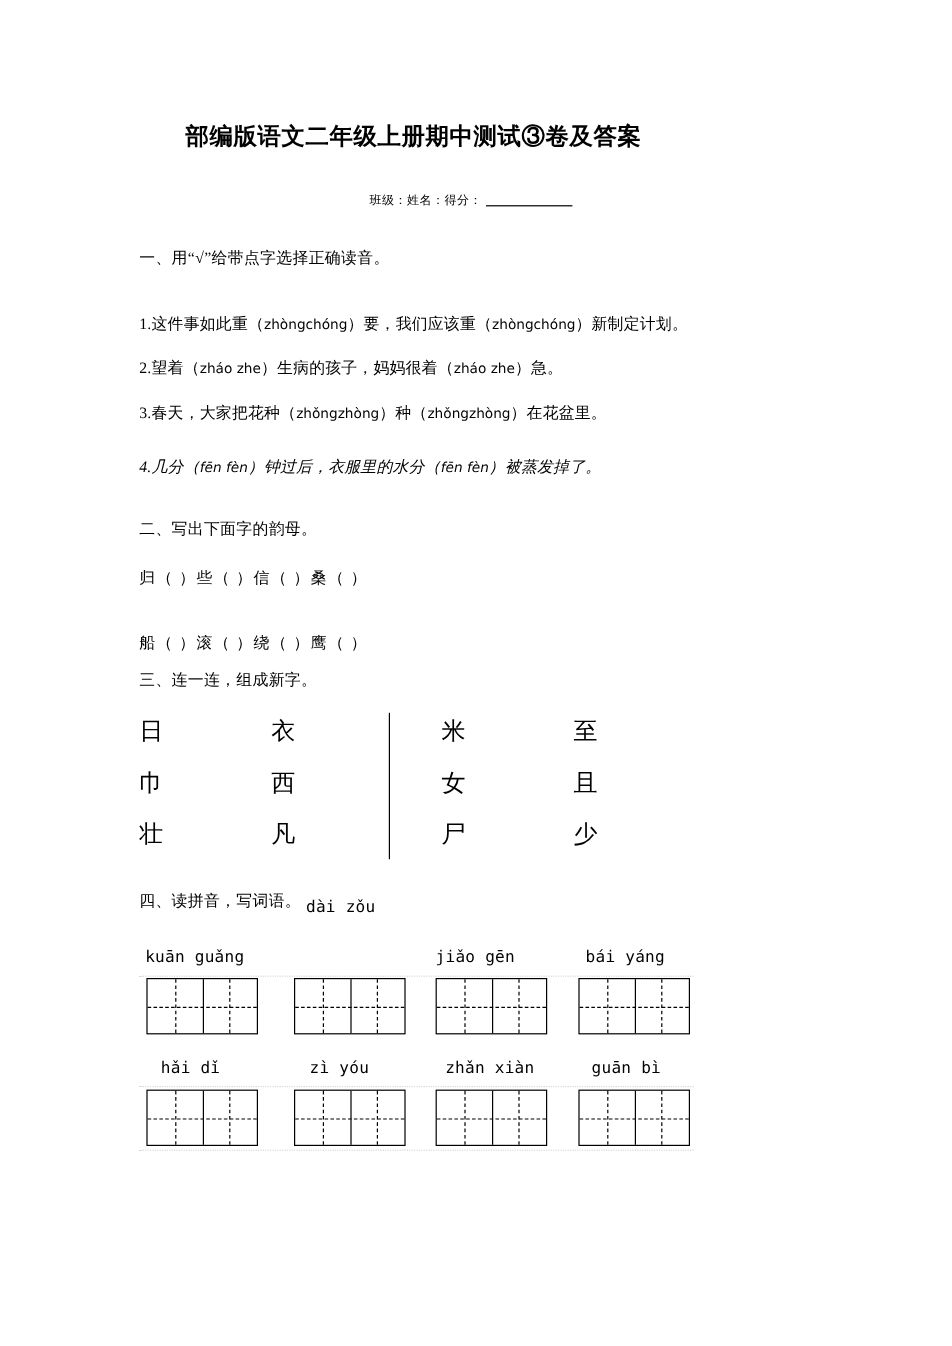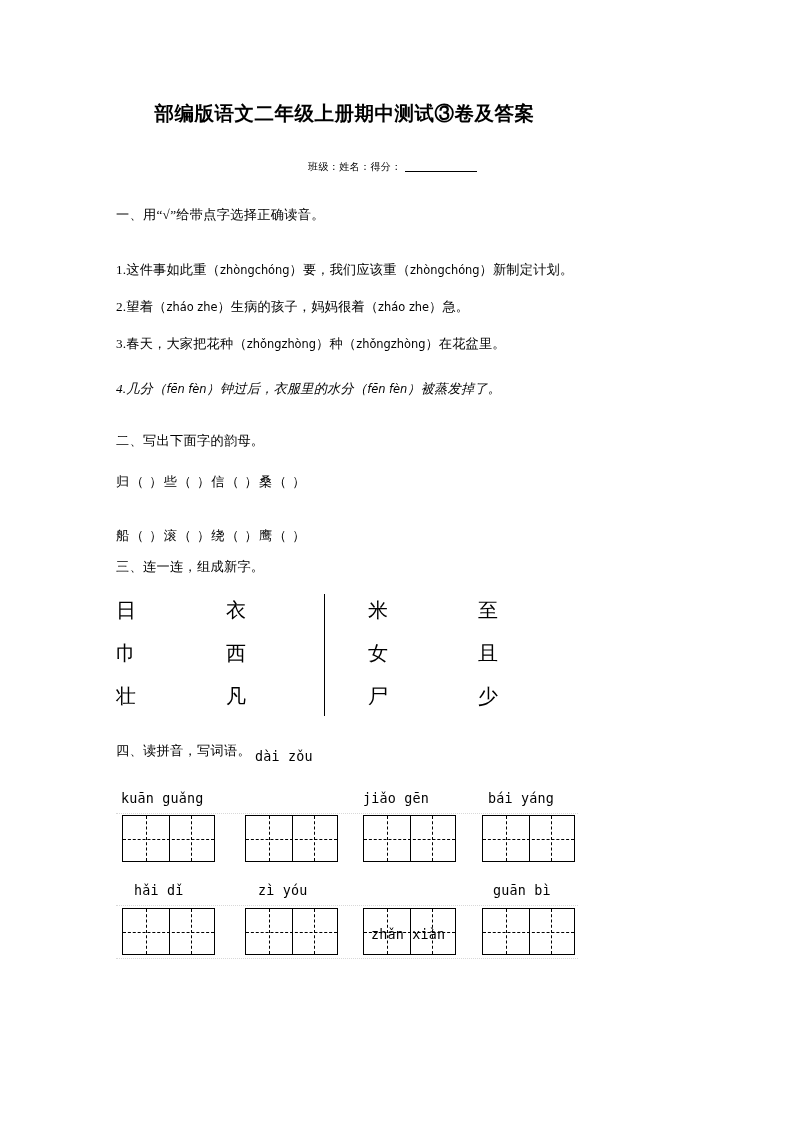--- a/index.html
+++ b/index.html
@@ -242,21 +242,21 @@
   </div>
   <div class="tzg" style="left:482px; top:815px; width:93px;">
     <div class="mid-h"></div>
     <div class="mid-v"></div>
     <div class="q-v c1"></div>
     <div class="q-v c2"></div>
   </div>
 
   <div class="py-word" style="left:134px; top:883px;">hǎi  dǐ</div>
   <div class="py-word" style="left:258px; top:883px;">zì  yóu</div>
-  <div class="py-word" style="left:371px; top:883px;margin-top:44px;">zhǎn xiàn</div>
+  <div class="py-word" style="left:371px; top:883px;">zhǎn xiàn</div>
   <div class="py-word" style="left:493px; top:883px;">guān bì</div>
 
   <div class="faint-rule" style="top:905px;"></div>
 
   <div class="tzg" style="left:122px; top:908px; width:93px;">
     <div class="mid-h"></div>
     <div class="mid-v"></div>
     <div class="q-v c1"></div>
     <div class="q-v c2"></div>
   </div>

